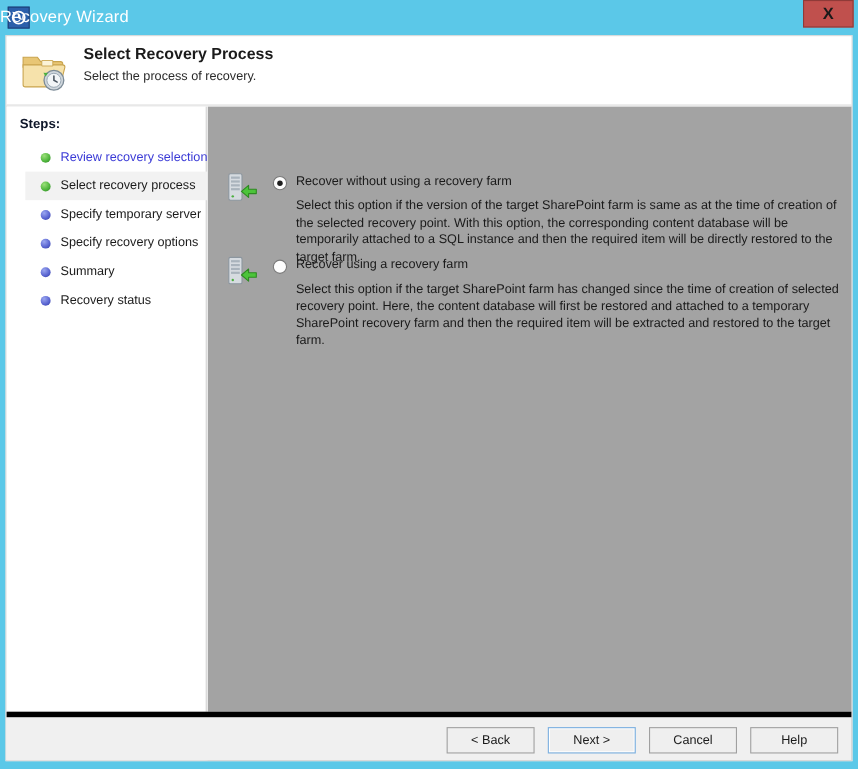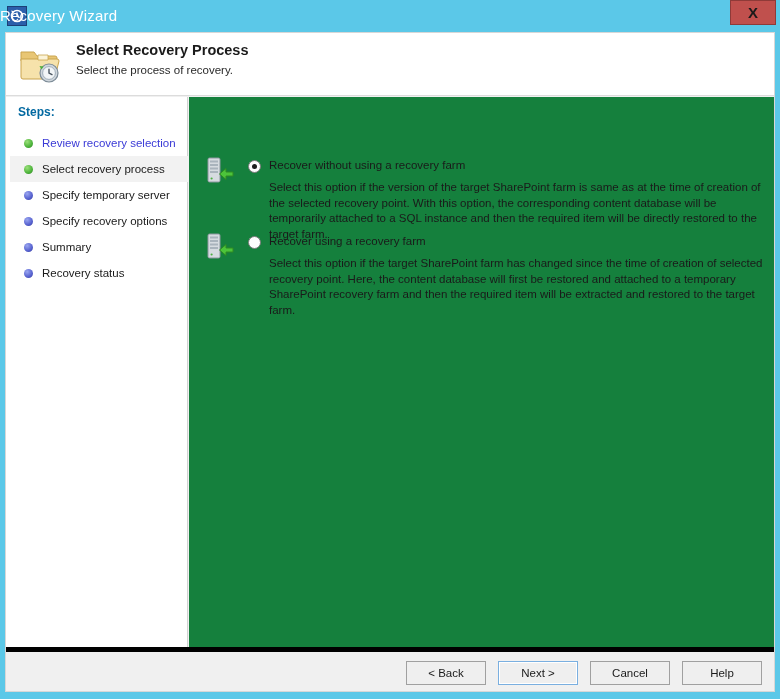--- a/index.html
+++ b/index.html
@@ -117,25 +117,25 @@
     height: 594px;
     background: #ffffff;
     border-right: 1px solid #d2d2d2;
     box-sizing: border-box;
   }
   .steps-title {
     position: absolute;
     left: 12px; top: 8px;
     font-size: 12px;
     font-weight: bold;
-    color: #0369a1;
+    color: #0f172a;
   }
   .steps-list {
     position: absolute;
-    left: 4px; top: 33px;
+    left: 17px; top: 33px;
     width: 181px;
   }
   .step {
     position: relative;
     height: 26px;
     display: flex;
     align-items: center;
     padding-left: 14px;
     box-sizing: border-box;
   }
@@ -158,21 +158,21 @@
     white-space: nowrap;
   }
   .step-label.link { color: #3a3ad6; }
 
   
   .content {
     position: absolute;
     left: 183px; top: 64px;
     width: 585px;
     height: 594px;
-    background: #15803d;
+    background: #a3a3a3;
     box-sizing: border-box;
   }
 
   .option-block { position: absolute; }
   .opt-icon {
     position: absolute;
     left: 0; top: 0;
     width: 32px; height: 32px;
   }
   .opt-radio-row {

